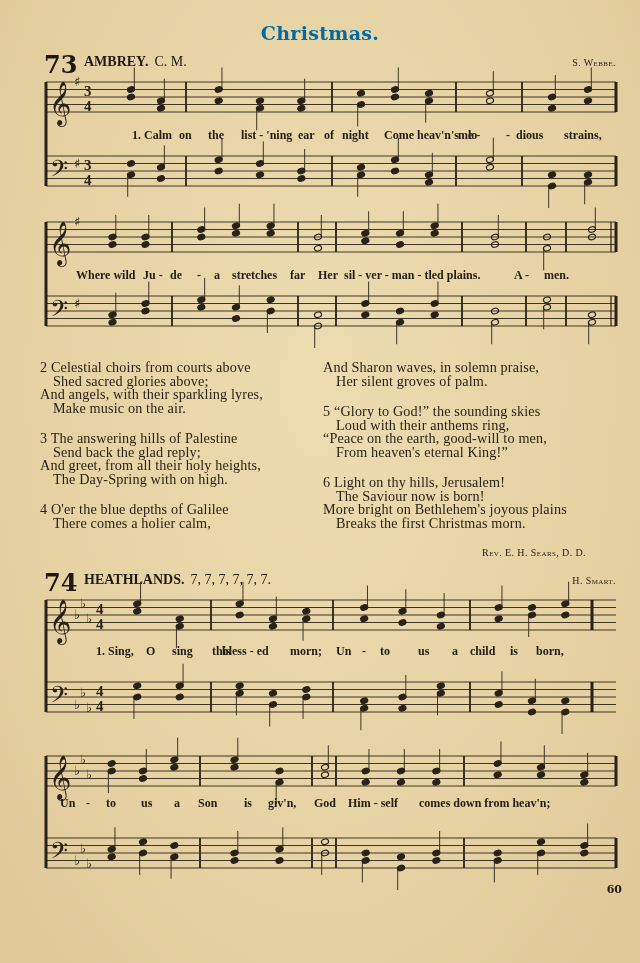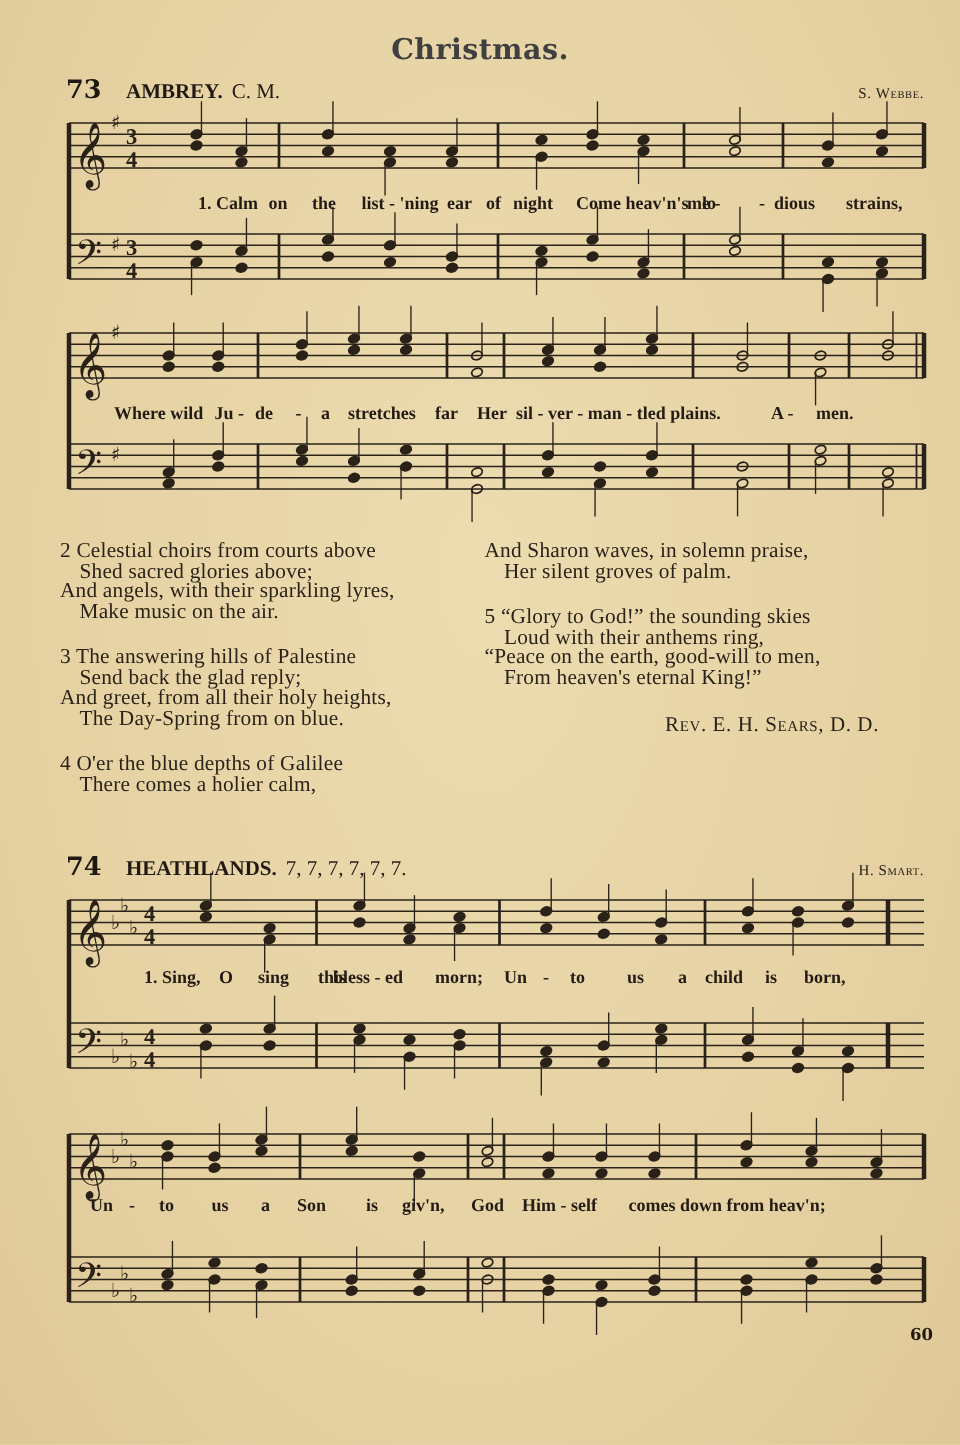--- a/index.html
+++ b/index.html
@@ -8,45 +8,45 @@
     background: #e8d6a8;
     background-image: radial-gradient(ellipse at 50% 40%, #ecdcb0 0%, #e6d2a3 60%, #dfc898 100%);
     color: #2a2218;
     font-family: "DejaVu Serif", serif;
     position: relative;
   }
   .page { position: absolute; left: 0; top: 0; width: 640px; height: 963px; }
   .section-title {
     position: absolute; top: 22px; left: 0; width: 640px; text-align: center;
     font-family: "DejaVu Serif", serif; font-weight: bold; font-size: 19px;
-    letter-spacing: 0.3px; color: #404040;
+    letter-spacing: 0.3px; color: #0369a1;
   }
   .hymn-header { position: absolute; left: 38px; width: 578px; height: 20px; }
-  .hymn-num { position: absolute; left: 6px; top: -2px; font-family: "DejaVu Serif", serif; font-weight: bold; font-size: 17px; color: #1e1810; }
+  .hymn-num { position: absolute; left: 6px; top: -2px; font-family: "DejaVu Serif", serif; font-weight: bold; font-size: 24px; color: #1e1810; }
   .tune-name { position: absolute; left: 46px; top: 2px; font-family: "Liberation Serif", serif; font-weight: bold; font-size: 14px; color: #221a12; }
   .tune-name .meter { font-weight: normal; margin-left: 6px; margin-top: 32px; }
   .composer { position: absolute; right: 0; top: 5px; font-family: "Liberation Serif", serif; font-size: 10px; letter-spacing: 0.4px; font-variant: small-caps; color: #2a2218; }
   .system { position: absolute; left: 36px; width: 584px; }
   .system svg { position: absolute; left: 0; top: 0; overflow: visible; }
   .lyric-line {
     position: absolute; left: 0; width: 584px;
     font-family: "Liberation Serif", serif; font-weight: bold; font-size: 12px;
     color: #241c14; white-space: nowrap;
   }
   .lyric-line span.syl { position: absolute; top: 0; }
   .verses { position: absolute; top: 361px; left: 40px; width: 570px; }
   .verse-col { position: absolute; top: 0; width: 290px; }
   .verse { margin-bottom: 17px; }
   .vline {
     font-family: "Liberation Serif", serif; font-size: 14.2px; line-height: 13.5px;
     color: #2a2218; white-space: nowrap; letter-spacing: 0.15px;
   }
   .vline.indent { padding-left: 13px; }
   .author {
-    font-family: "Liberation Serif", serif; font-size: 14px; font-variant: small-caps;
+    font-family: "Liberation Serif", serif; font-size: 10px; font-variant: small-caps;
     letter-spacing: 0.4px; text-align: right; width: 263px; margin-top: 3px; color: #2a2218;
   }
   .page-number {
     position: absolute; top: 883px; left: 0; width: 622px; text-align: right;
     font-family: "DejaVu Serif", serif; font-weight: bold; font-size: 11px; color: #221a12;
   }
 </style>
 </head>
 <body>
 
@@ -301,37 +301,43 @@
         <div class="verse">
           <div class="vline">2 Celestial choirs from courts above</div>
           <div class="vline indent">Shed sacred glories above;</div>
           <div class="vline">And angels, with their sparkling lyres,</div>
           <div class="vline indent">Make music on the air.</div>
         </div>
         <div class="verse">
           <div class="vline">3 The answering hills of Palestine</div>
           <div class="vline indent">Send back the glad reply;</div>
           <div class="vline">And greet, from all their holy heights,</div>
-          <div class="vline indent">The Day-Spring from on blue.</div>
+          <div class="vline indent">The Day-Spring with on high.</div>
         </div>
         <div class="verse">
           <div class="vline">4 O'er the blue depths of Galilee</div>
           <div class="vline indent">There comes a holier calm,</div>
         </div>
       </div>
     <div class="verse-col" style="left:283px;">
         <div class="verse">
           <div class="vline">And Sharon waves, in solemn praise,</div>
           <div class="vline indent">Her silent groves of palm.</div>
         </div>
         <div class="verse">
           <div class="vline">5 “Glory to God!” the sounding skies</div>
           <div class="vline indent">Loud with their anthems ring,</div>
           <div class="vline">“Peace on the earth, good-will to men,</div>
           <div class="vline indent">From heaven's eternal King!”</div>
+        </div>
+        <div class="verse">
+          <div class="vline">6 Light on thy hills, Jerusalem!</div>
+          <div class="vline indent">The Saviour now is born!</div>
+          <div class="vline">More bright on Bethlehem's joyous plains</div>
+          <div class="vline indent">Breaks the first Christmas morn.</div>
         </div>
         <div class="author">Rev. E. H. Sears, D. D.</div>
       </div>
   </div>
 
   <div class="hymn-header" style="top:570px;">
     <span class="hymn-num">74</span>
     <span class="tune-name"><span>HEATHLANDS.</span><span class="meter">7, 7, 7, 7, 7, 7.</span></span>
     <span class="composer">H. Smart.</span>
   </div>

